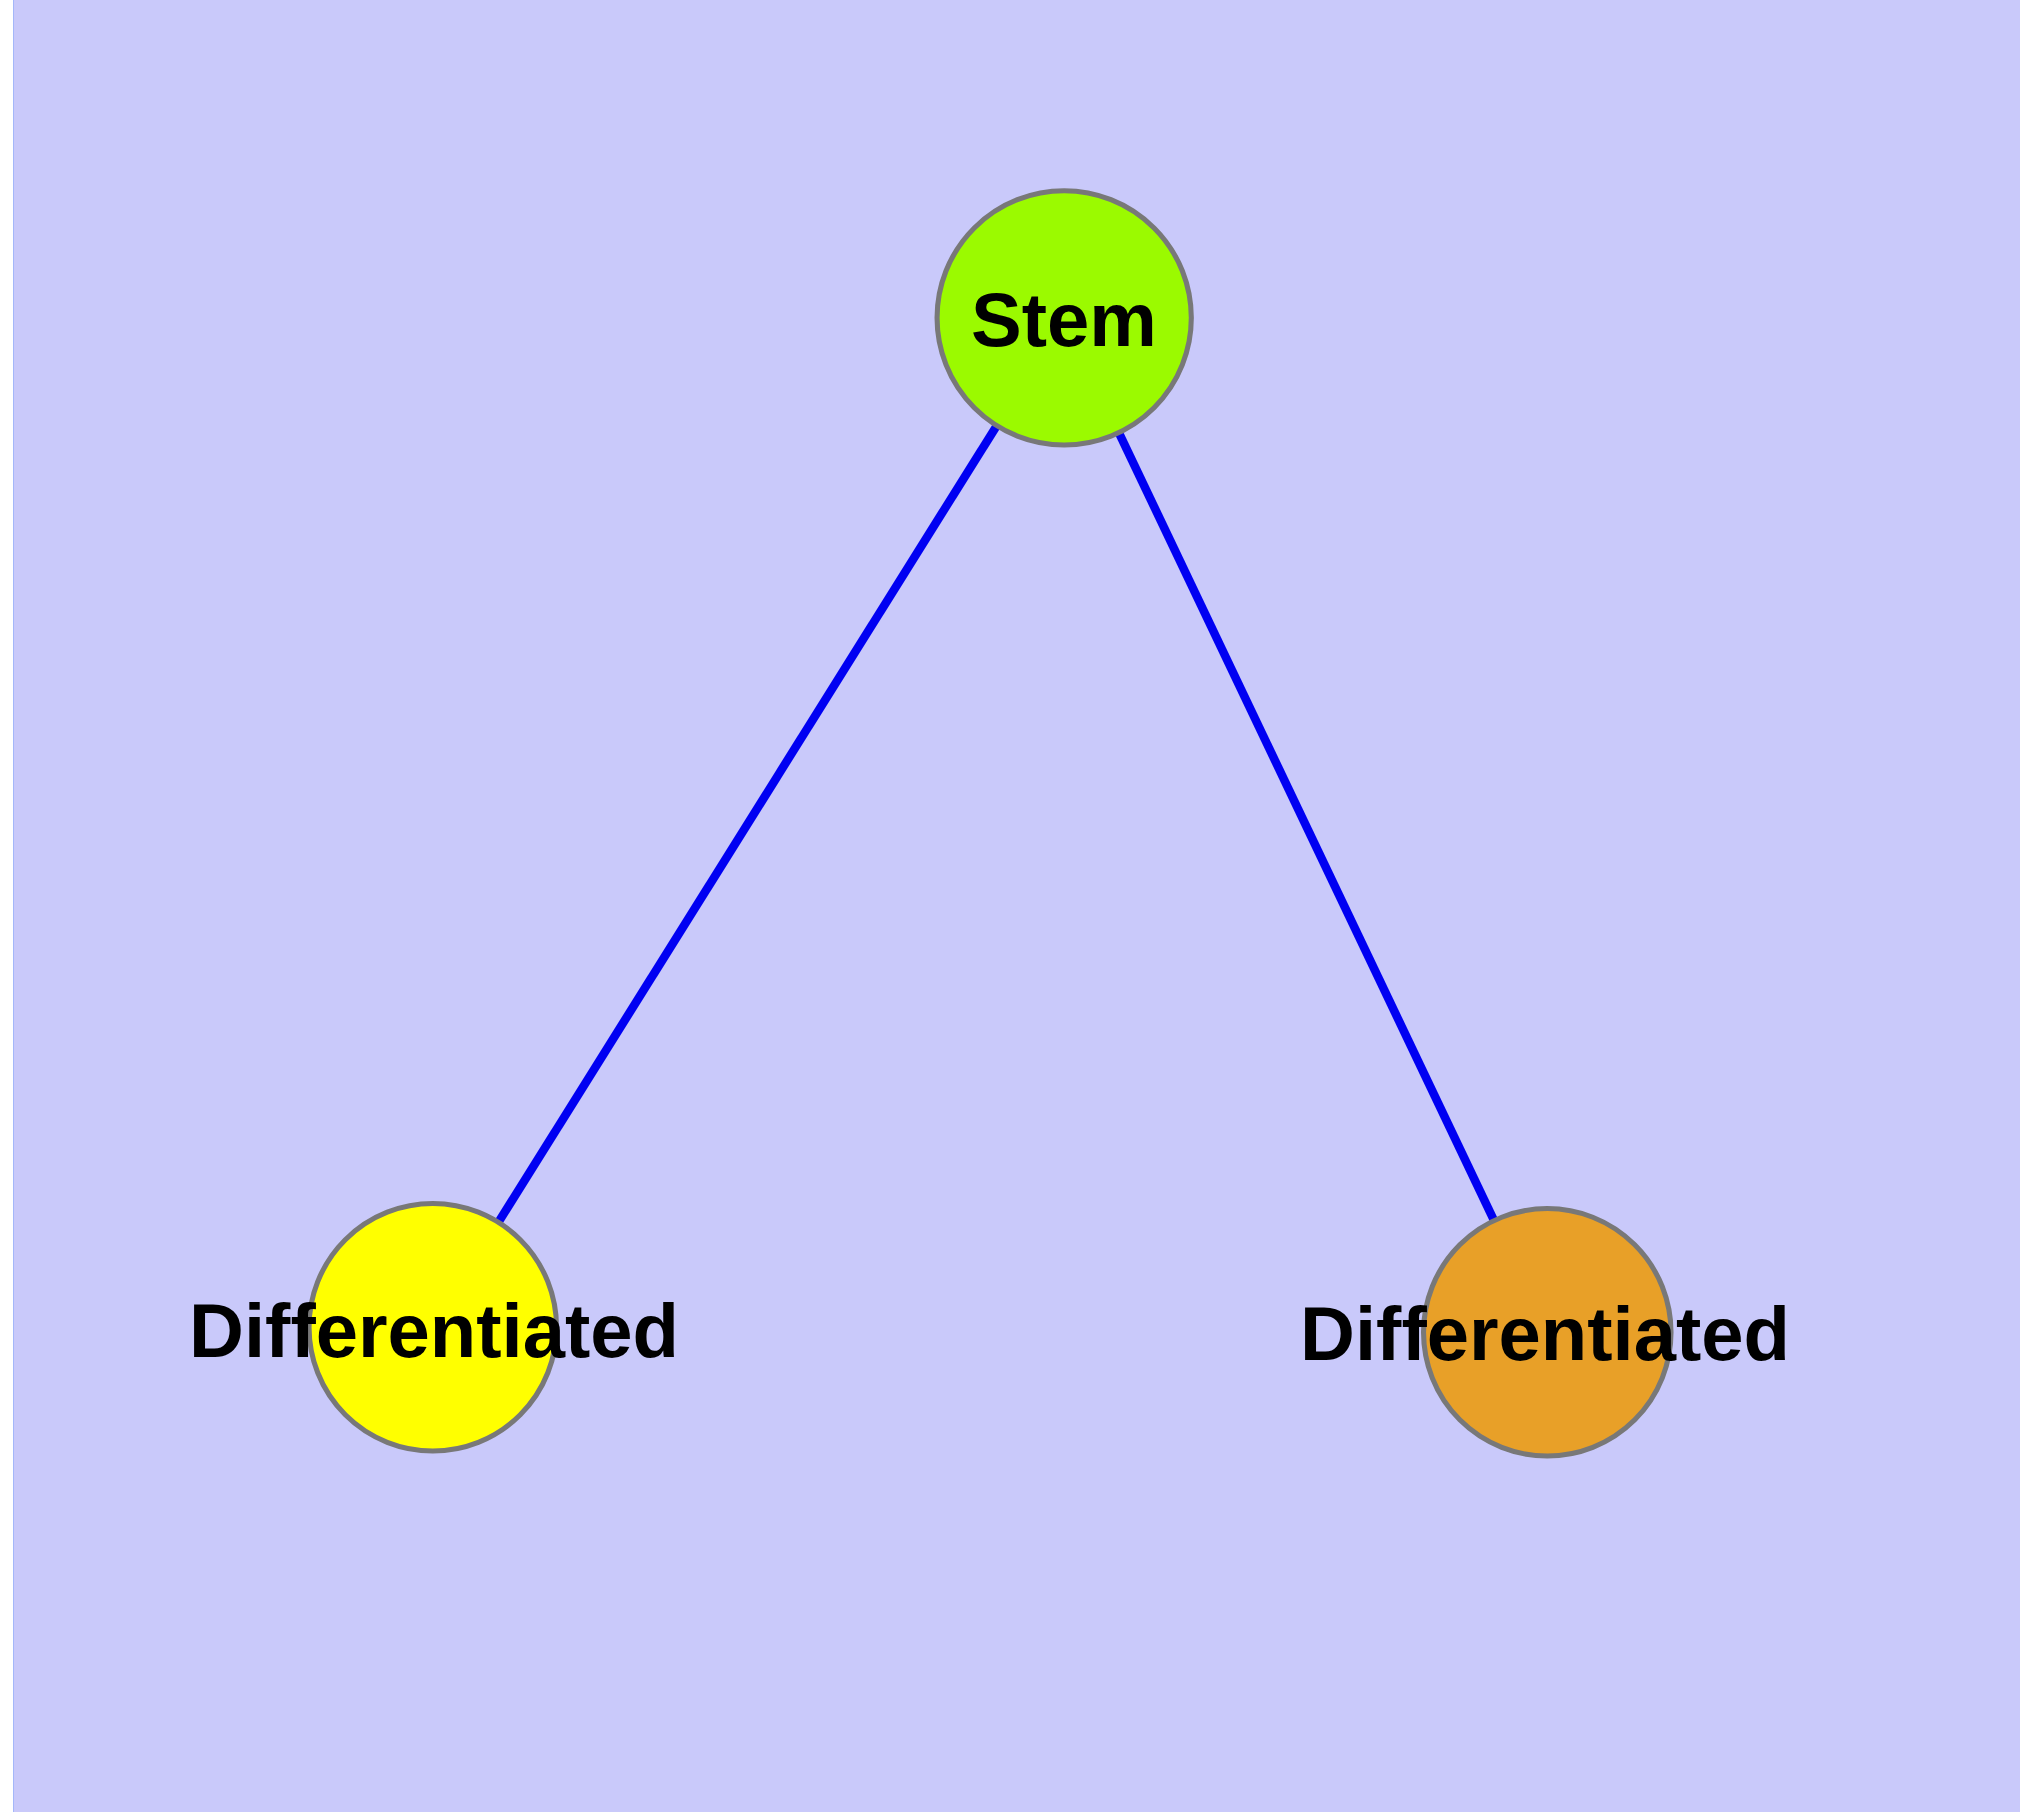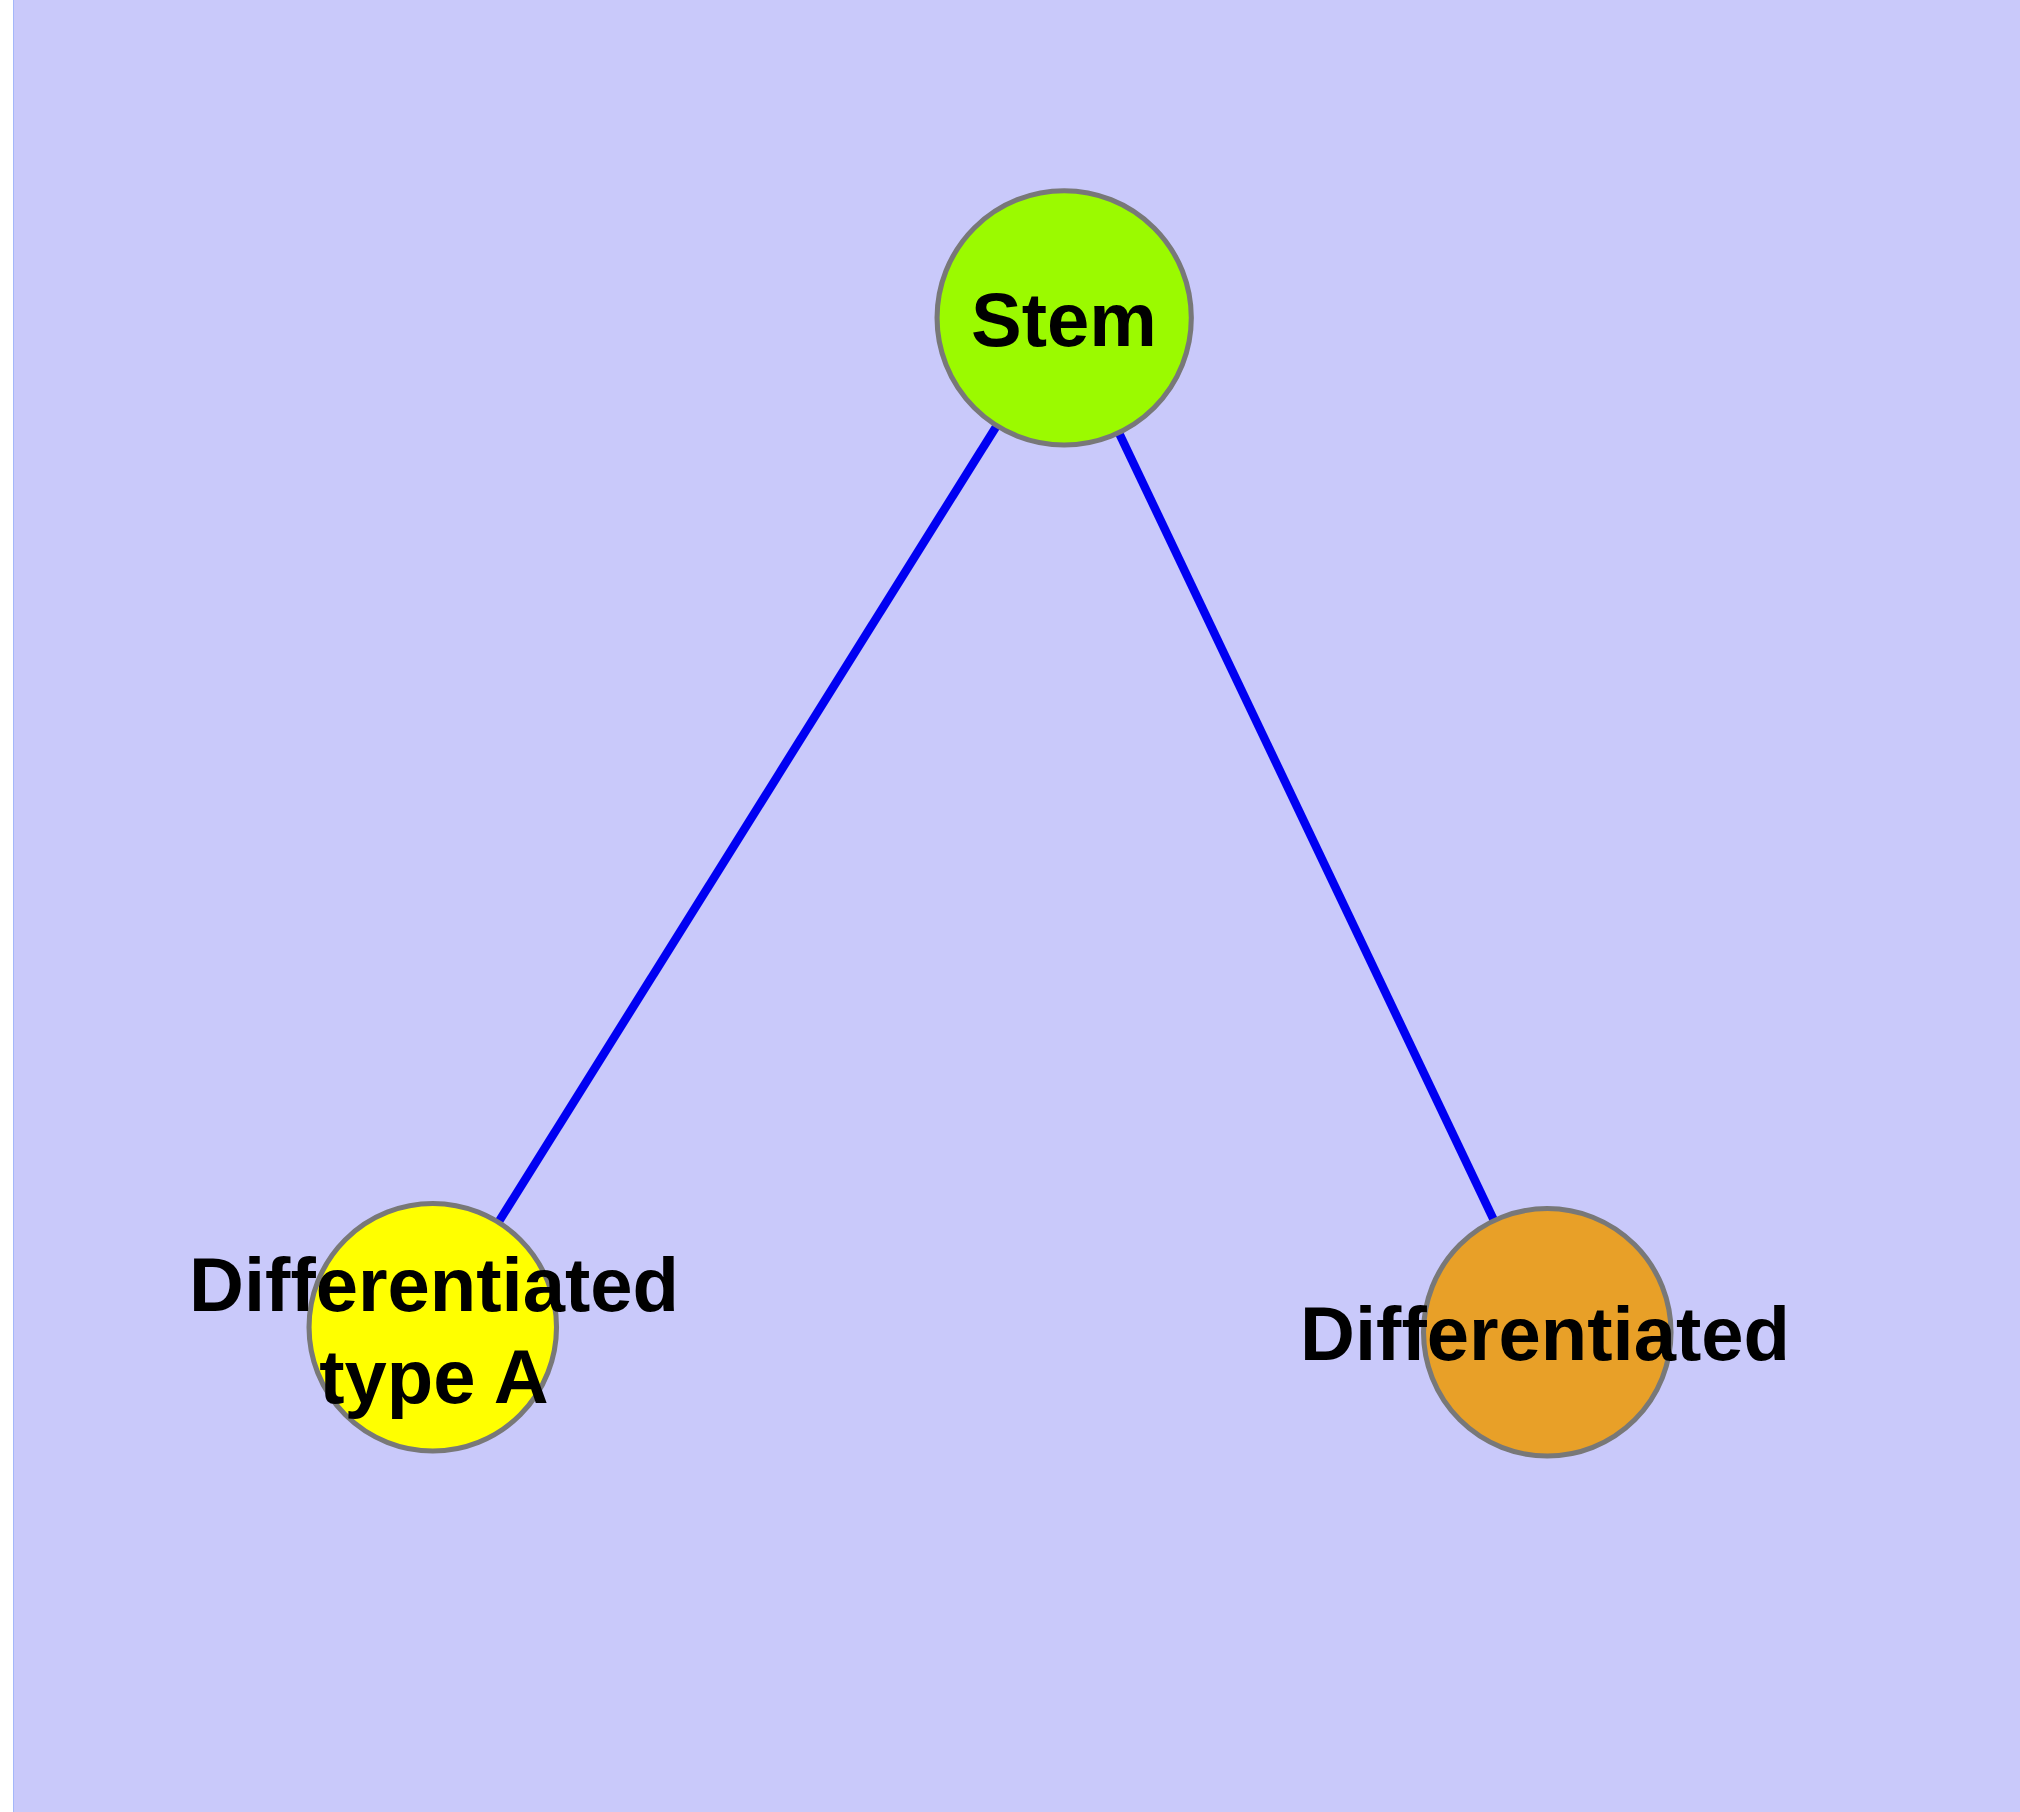--- a/index.html
+++ b/index.html
@@ -62,21 +62,20 @@
   </svg>
 
   <div class="labels-layer" style="color: rgb(0, 0, 0);">
 
     <div class="node-label" style="left:1051px; top:320px;">
       <span class="line">Stem</span>
     </div>
 
     <div class="node-label" style="left:421px; top:1331px;">
       <span class="line">Differentiated</span>
-      <span class="line">type A</span>
     </div>
 
     <div class="node-label" style="left:1532px; top:1334px;">
       <span class="line">Differentiated</span>
     </div>
 
   </div>
 </div>
 
 

